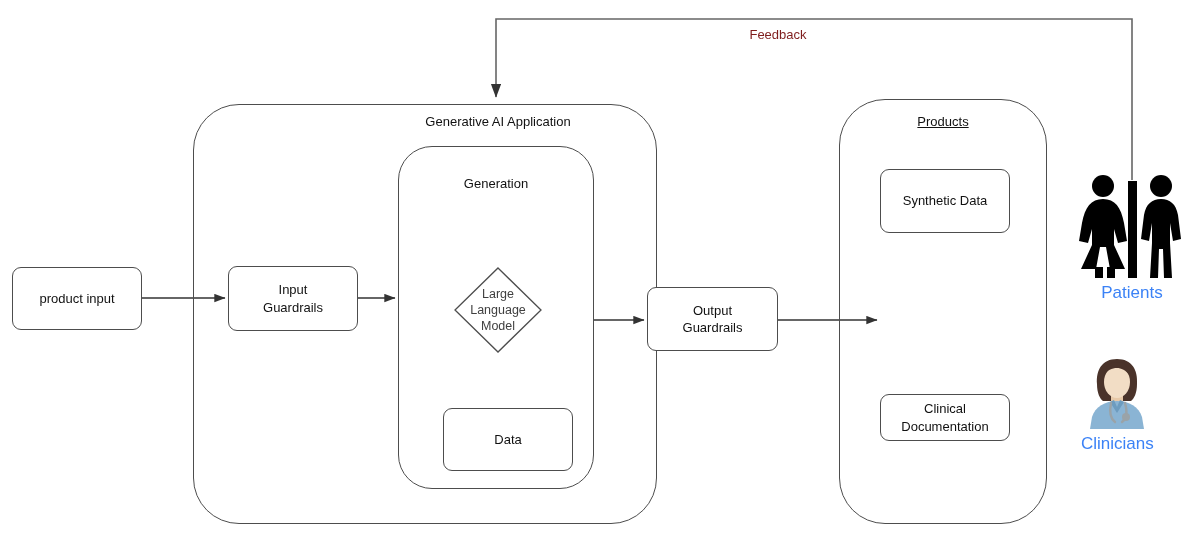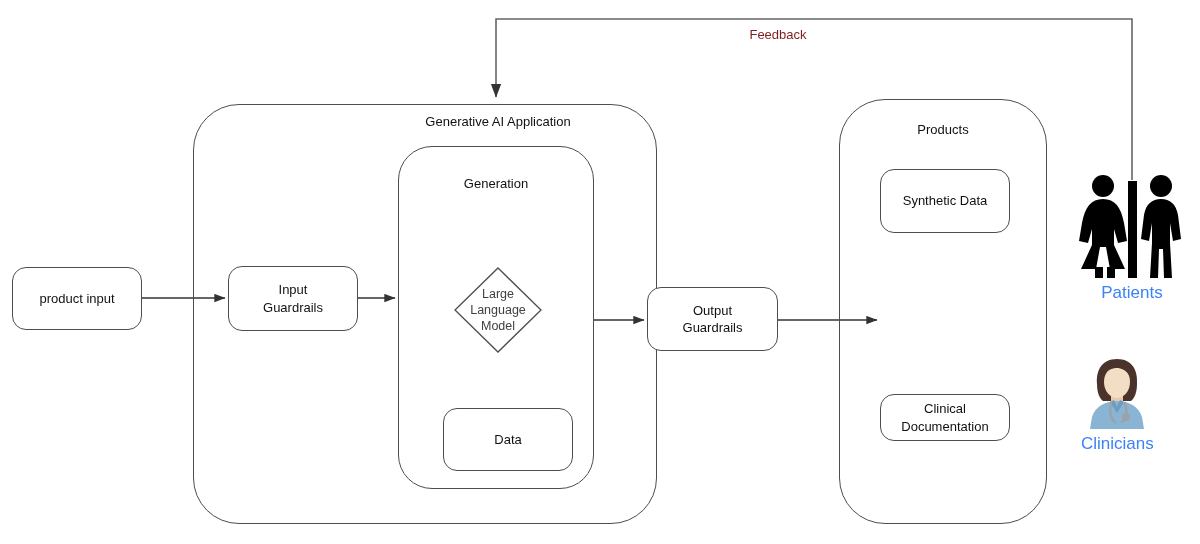--- a/index.html
+++ b/index.html
@@ -25,21 +25,21 @@
     top: 0;
     width: 1200px;
     height: 544px;
     pointer-events: none;
   }
   .node {
     position: absolute;
     box-sizing: border-box;
     border: 1.3px solid #4d4d4d;
     background: #ffffff;
-    border-radius: 14px;
+    border-radius: 9px;
     display: flex;
     align-items: center;
     justify-content: center;
     text-align: center;
     font-size: 13px;
     line-height: 1.32;
     color: #111111;
     white-space: pre-line;
   }
   .group {
@@ -128,21 +128,21 @@
     <path d="M1132,180 L1132,19 L496,19 L496,97" stroke="#666666" stroke-width="1.6" fill="none" marker-end="url(#arrow)"></path>
   </svg>
 
   <div class="group" style="left:193px; top:104px; width:464px; height:420px;"></div>
   <div class="group-label" style="left:498px; top:114px;">Generative AI Application</div>
 
   <div class="group group-inner" style="left:398px; top:146px; width:196px; height:343px;"></div>
   <div class="group-label" style="left:496px; top:176px;">Generation</div>
 
   <div class="group" style="left:839px; top:99px; width:208px; height:425px;"></div>
-  <div class="group-label" style="left:943px; top:122px;">Products</div>
+  <div class="group-label" style="left:943px; top:114px;text-decoration:underline;">Products</div>
 
   <div class="node" style="left:12px; top:267px; width:130px; height:63px;">product input</div>
 
   <div class="node" style="left:228px; top:266px; width:130px; height:65px;">Input
 Guardrails</div>
 
   <div class="diamond-wrap" style="left:453px; top:266px; width:90px; height:88px;">
     <svg width="90" height="88" viewBox="0 0 90 88" xmlns="http://www.w3.org/2000/svg">
       <polygon points="45,2 88,44 45,86 2,44" fill="#ffffff" stroke="#4d4d4d" stroke-width="1.3"></polygon>
     </svg>

